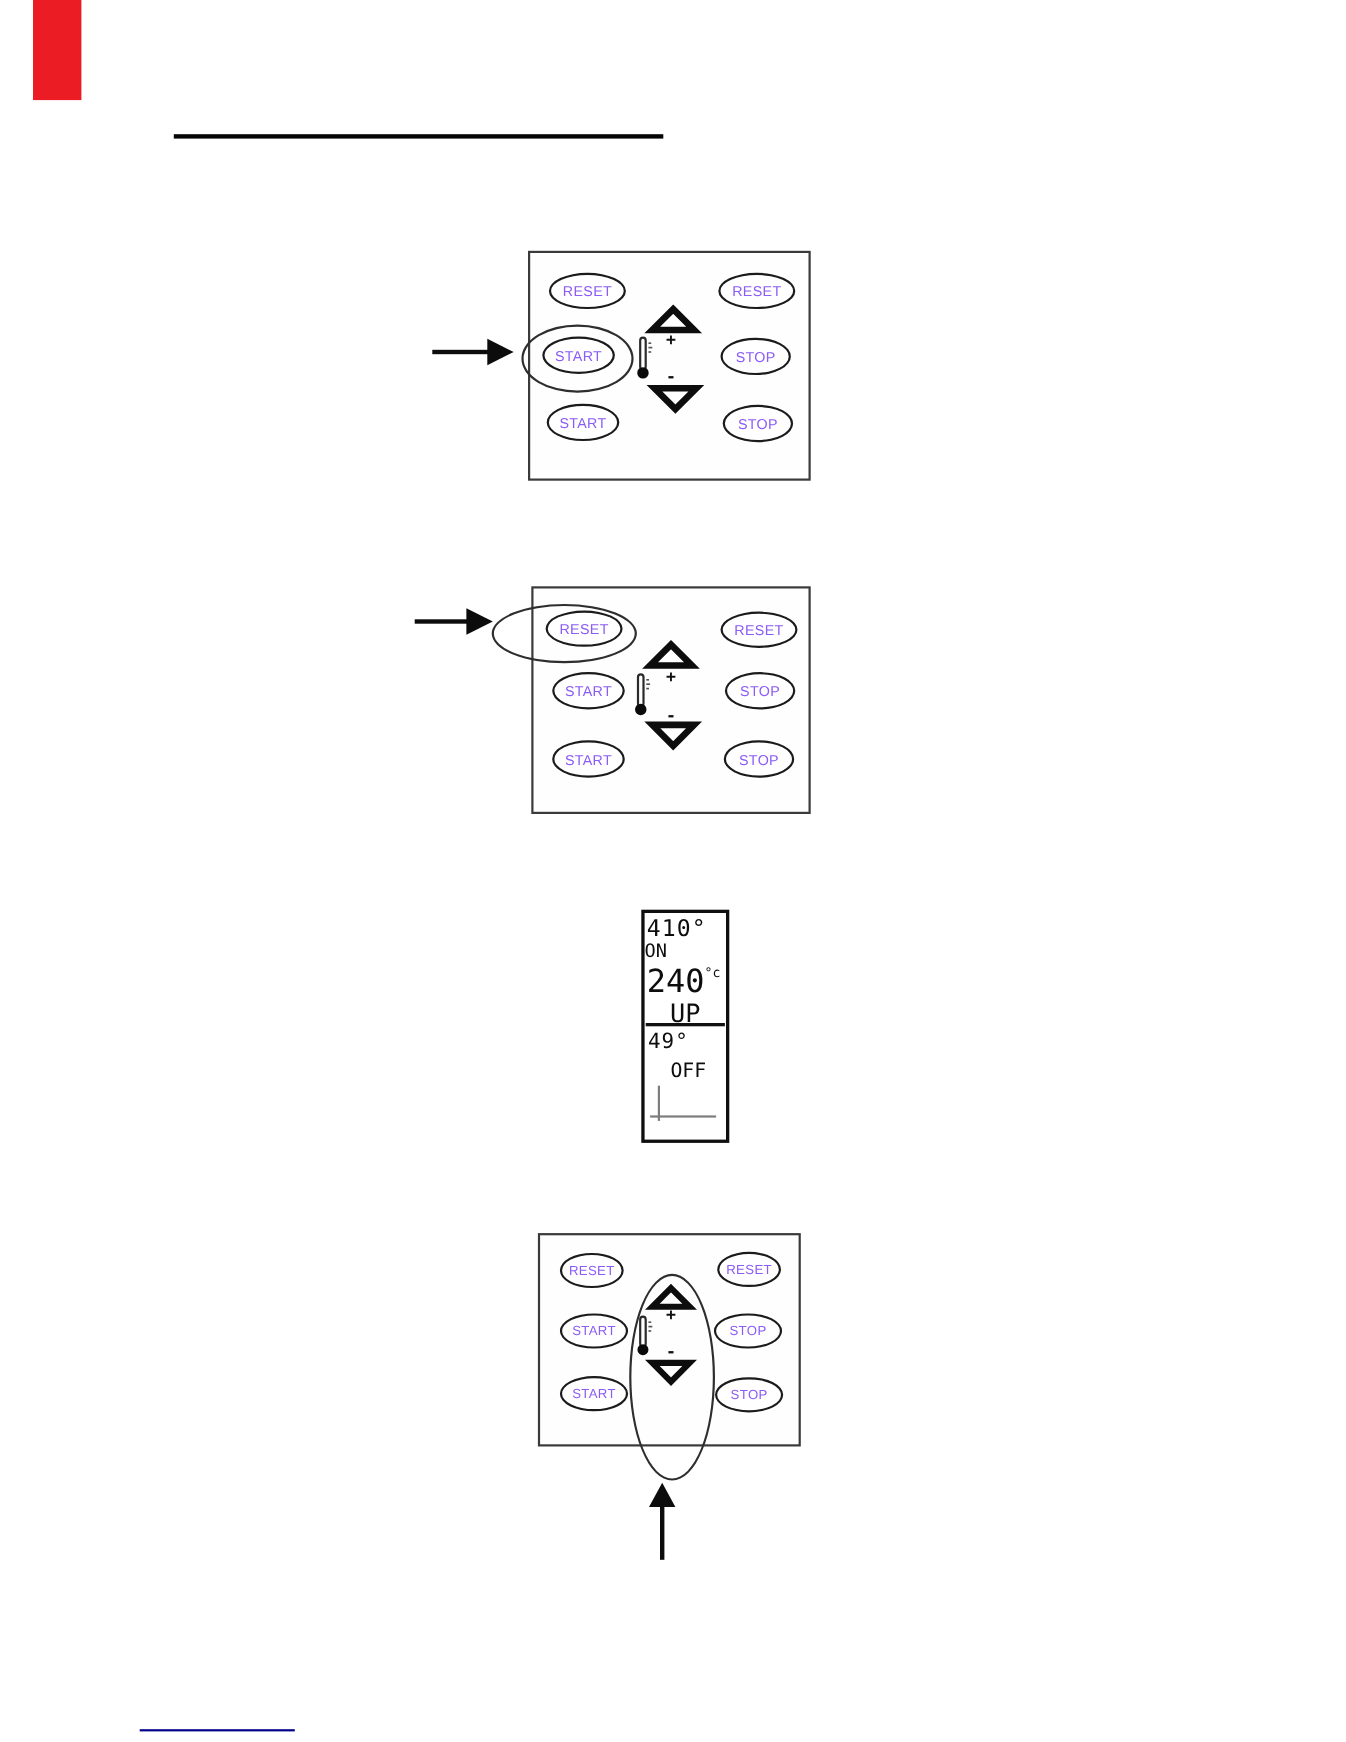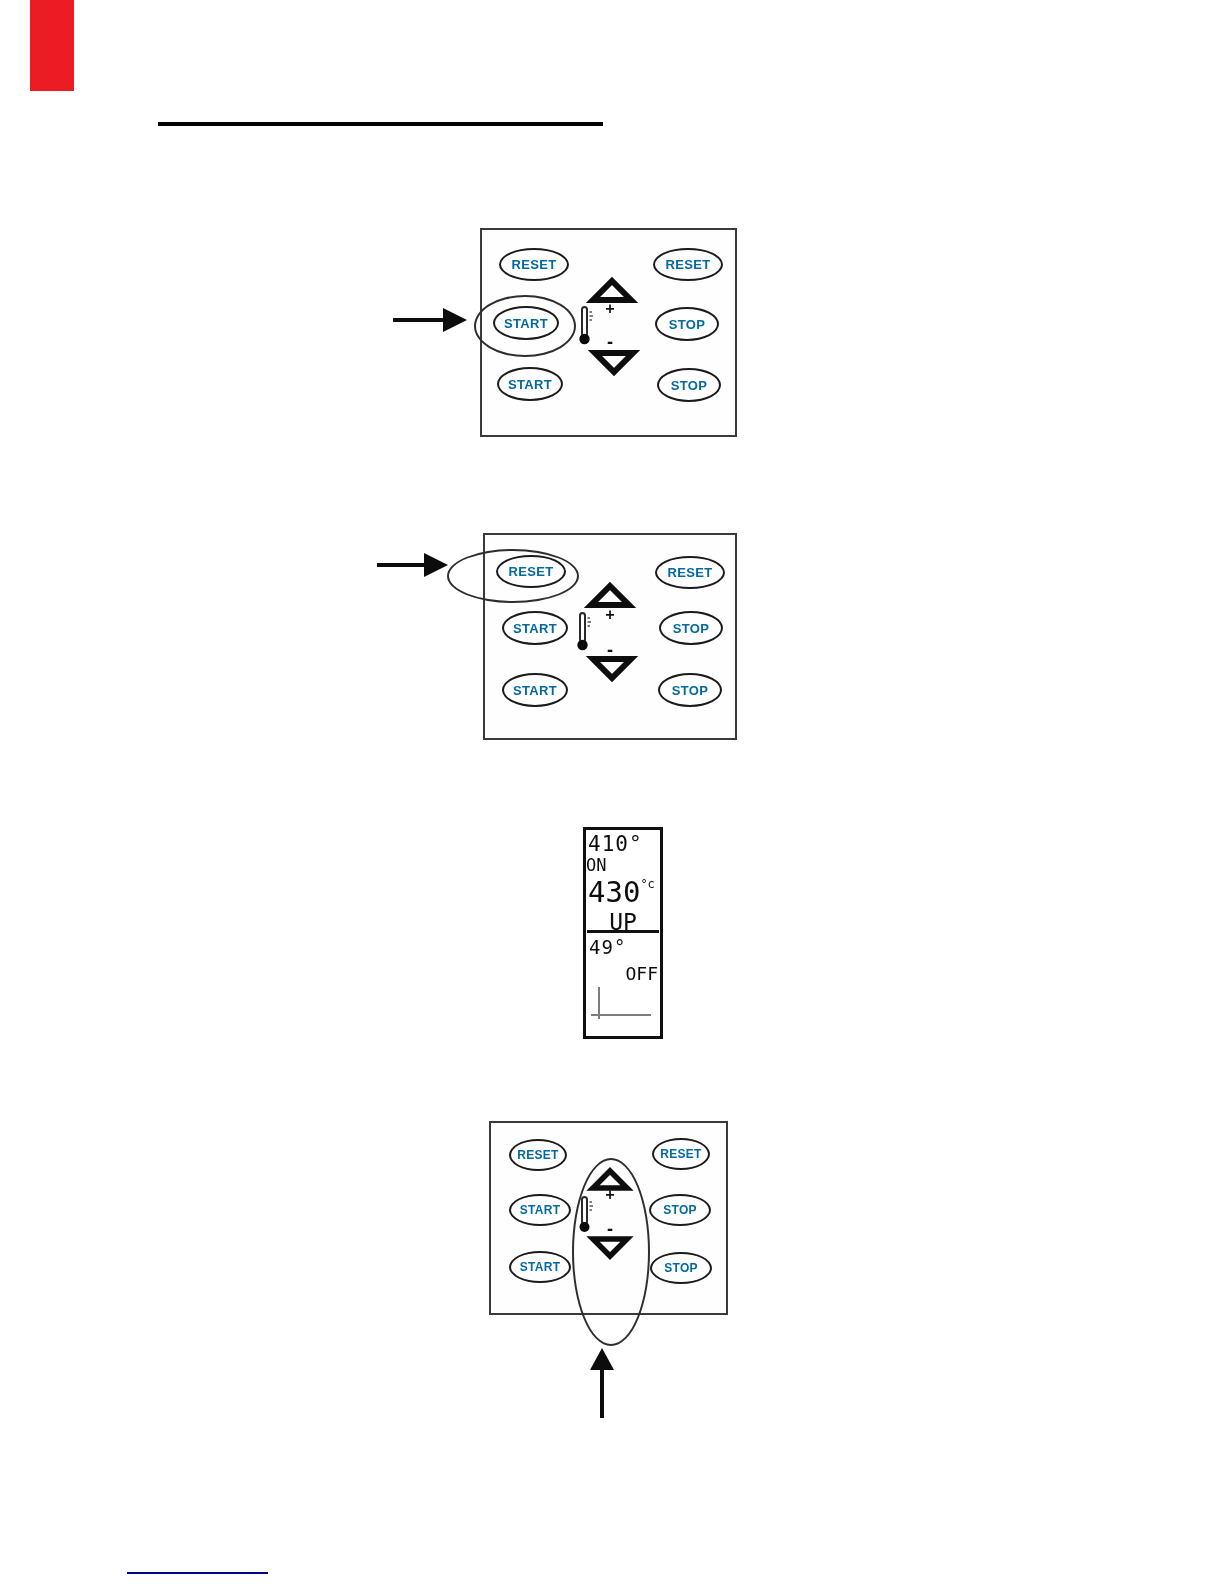--- a/index.html
+++ b/index.html
@@ -9,21 +9,21 @@
   }
   .rule{position:absolute;background:#050505;}
   .red-marker{position:absolute;left:30px;top:0;width:44px;height:91px;background:#ec1c24;}
   .footer-rule{position:absolute;left:127px;top:1572px;width:141px;height:2px;background:#00008b;}
 
   
   .panel{position:absolute;border:2px solid #3a3a3a;background:#fefefe;box-sizing:border-box;}
   .btn{
     position:absolute;border:2.5px solid #1b1b1b;border-radius:50%;background:#fff;
     display:flex;align-items:center;justify-content:center;box-sizing:border-box;
-    font-weight:bold;font-size:13px;color:#0369a1;letter-spacing:0.3px;
+    font-weight:normal;font-size:13px;color:#8b5cf6;letter-spacing:0.3px;
   }
   .panel-small .btn{font-size:12px;}
   svg.tri{position:absolute;overflow:visible;}
   svg.tri polygon{fill:#ffffff;stroke:#0d0d0d;stroke-width:6;stroke-linejoin:miter;}
   .panel-small svg.tri polygon{stroke-width:5.5;}
   svg.therm{position:absolute;overflow:visible;}
   .pm{
     position:absolute;width:16px;text-align:center;line-height:14px;
     font-family:"DejaVu Sans Mono", monospace;font-weight:bold;font-size:15px;color:#111;
   }
@@ -42,21 +42,21 @@
     font-family:"DejaVu Sans Mono", monospace;font-weight:normal;color:#0d0d0d;
   }
   .display > div{position:absolute;}
   .d-top{left:2px;top:2px;font-size:21px;letter-spacing:1px;}
   .d-on{left:0;top:25px;width:100%;text-align:left;box-sizing:border-box;padding-right:6px;font-size:17px;}
   .d-main{left:2px;top:45px;font-size:29px;letter-spacing:0;}
   .d-unit{font-size:12px;vertical-align:14px;letter-spacing:0;}
   .d-up{left:0;top:79px;width:100%;text-align:center;font-size:23px;}
   .d-div{left:1px;top:100px;width:72px;height:3px;background:#111;}
   .d-low{left:3px;top:106px;font-size:19px;letter-spacing:1px;}
-  .d-off{left:0;top:133px;width:100%;text-align:right;box-sizing:border-box;padding-right:2px;font-size:18px;}
+  .d-off{left:0;top:133px;width:100%;text-align:right;box-sizing:border-box;padding-right:18px;font-size:18px;}
   .d-axis-v{left:12px;top:157px;width:2px;height:32px;background:#7d7d7d;}
   .d-axis-h{left:5px;top:184px;width:60px;height:2px;background:#7d7d7d;}
 </style>
 </head>
 <body>
 
 <div class="red-marker"></div>
 <div class="rule" style="left:158px;top:122px;width:445px;height:4px;"></div>
 
 <div class="arrow-line" style="left:393px;top:318px;width:52px;height:4px;"></div>
@@ -113,21 +113,21 @@
   <div class="pm" style="left:117px;top:108px;">-</div>
   <svg class="tri" style="left:105px;top:121px;" width="44" height="26" viewBox="0 0 44 26">
     <polygon points="3,3 41,3 22,22"></polygon>
   </svg>
   <div class="hl" style="left:-38px;top:14px;width:128px;height:50px;"></div>
 </div>
 
 <div class="display" style="left:583px;top:827px;width:80px;height:212px;">
   <div class="d-top">410°</div>
   <div class="d-on">ON</div>
-  <div class="d-main"><span>430</span><span class="d-unit">°c</span></div>
+  <div class="d-main"><span>240</span><span class="d-unit">°c</span></div>
   <div class="d-up">UP</div>
   <div class="d-div"></div>
   <div class="d-low">49°</div>
   <div class="d-off">OFF</div>
   <div class="d-axis-v"></div>
   <div class="d-axis-h"></div>
 </div>
 
 <div class="panel panel-small" style="left:489px;top:1121px;width:239px;height:194px;">
   <div class="btn" style="left:18px;top:16px;width:58px;height:32px;">RESET</div>

